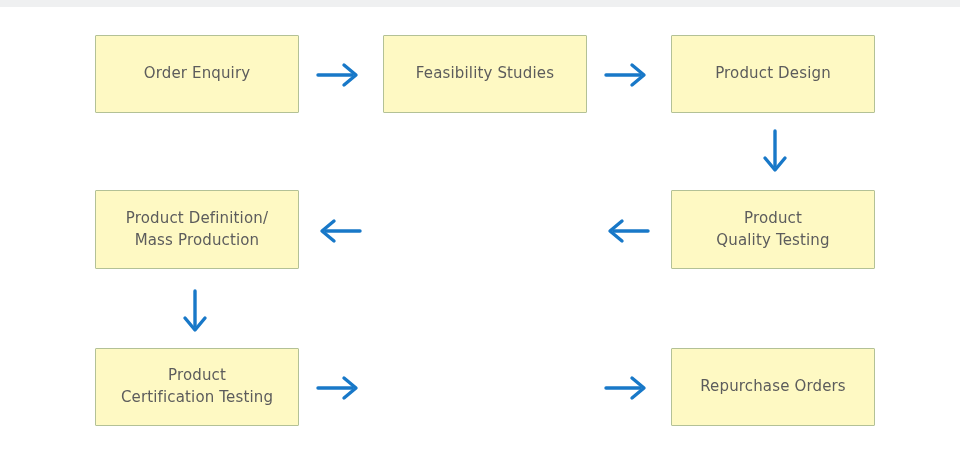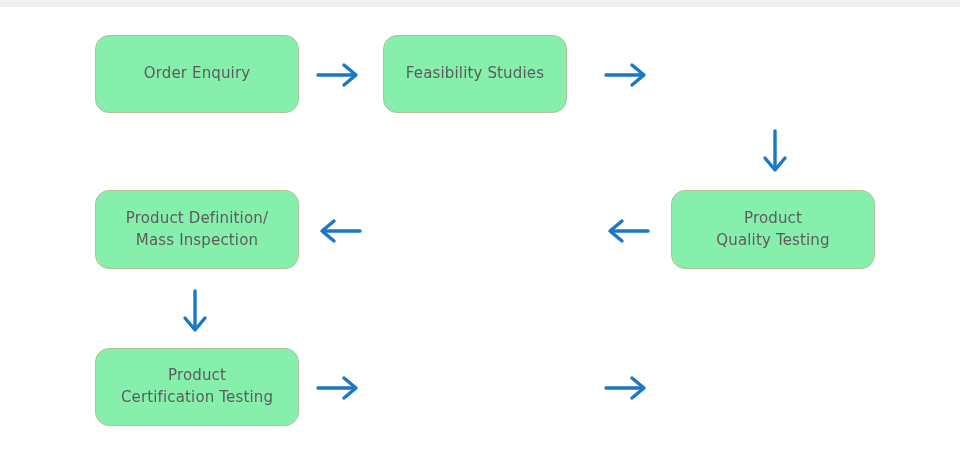--- a/index.html
+++ b/index.html
@@ -26,42 +26,42 @@
     left: 0;
     top: 0;
     width: 960px;
     height: 7px;
     background: #eff0f1;
   }
 
   .node {
     position: absolute;
     box-sizing: border-box;
-    background: #86efac;
+    background: #fef9c3;
     border: 1px solid #b3c196;
-    border-radius: 14px;
+    border-radius: 1px;
     display: flex;
     align-items: center;
     justify-content: center;
     text-align: center;
     color: #5c5c5c;
     font-size: 15px;
     line-height: 1.45;
     letter-spacing: 0.15px;
     font-family: "DejaVu Sans", sans-serif;
   }
   .node .label {
     display: block;
     white-space: pre-line;
     padding: 0 8px;
   }
 
   
   .col1 { left: 95px;  width: 204px; }
-  .col2 { left: 383px; width: 184px; }
+  .col2 { left: 383px; width: 204px; }
   .col3 { left: 671px; width: 204px; }
 
   
   .row1 { top: 35px;  height: 78px; }
   .row2 { top: 190px; height: 79px; }
   .row3 { top: 348px; height: 78px; }
 
   
   .arrow {
     position: absolute;
@@ -104,31 +104,34 @@
     <span class="label">Feasibility Studies</span>
   </div>
 
   <span class="arrow arr-h-r1-b">
     <svg width="46" height="30" viewBox="0 0 46 30" aria-hidden="true">
       <line x1="2" y1="15" x2="36" y2="15" stroke="#1878c8" stroke-width="3.4" stroke-linecap="round"></line>
       <polyline points="28,5 40,15 28,25" fill="none" stroke="#1878c8" stroke-width="3.4" stroke-linecap="round" stroke-linejoin="round"></polyline>
     </svg>
   </span>
 
+  <div class="node row1 col3">
+    <span class="label">Product Design</span>
+  </div>
 
   <span class="arrow arr-v-r1r2">
     <svg width="40" height="48" viewBox="0 0 40 48" aria-hidden="true">
       <line x1="20" y1="3" x2="20" y2="38" stroke="#1878c8" stroke-width="3.4" stroke-linecap="round"></line>
       <polyline points="10,30 20,42 30,30" fill="none" stroke="#1878c8" stroke-width="3.4" stroke-linecap="round" stroke-linejoin="round"></polyline>
     </svg>
   </span>
 
   <div class="node row2 col1">
     <span class="label">Product Definition/
-Mass Inspection</span>
+Mass Production</span>
   </div>
 
   <span class="arrow arr-h-r2-b">
     <svg width="46" height="30" viewBox="0 0 46 30" aria-hidden="true">
       <line x1="44" y1="15" x2="10" y2="15" stroke="#1878c8" stroke-width="3.4" stroke-linecap="round"></line>
       <polyline points="18,5 6,15 18,25" fill="none" stroke="#1878c8" stroke-width="3.4" stroke-linecap="round" stroke-linejoin="round"></polyline>
     </svg>
   </span>
 
 
@@ -164,14 +167,17 @@
   </span>
 
 
   <span class="arrow arr-h-r3-b">
     <svg width="46" height="30" viewBox="0 0 46 30" aria-hidden="true">
       <line x1="2" y1="15" x2="36" y2="15" stroke="#1878c8" stroke-width="3.4" stroke-linecap="round"></line>
       <polyline points="28,5 40,15 28,25" fill="none" stroke="#1878c8" stroke-width="3.4" stroke-linecap="round" stroke-linejoin="round"></polyline>
     </svg>
   </span>
 
+  <div class="node row3 col3">
+    <span class="label">Repurchase Orders</span>
+  </div>
 
 </div>
 
 </body></html>

